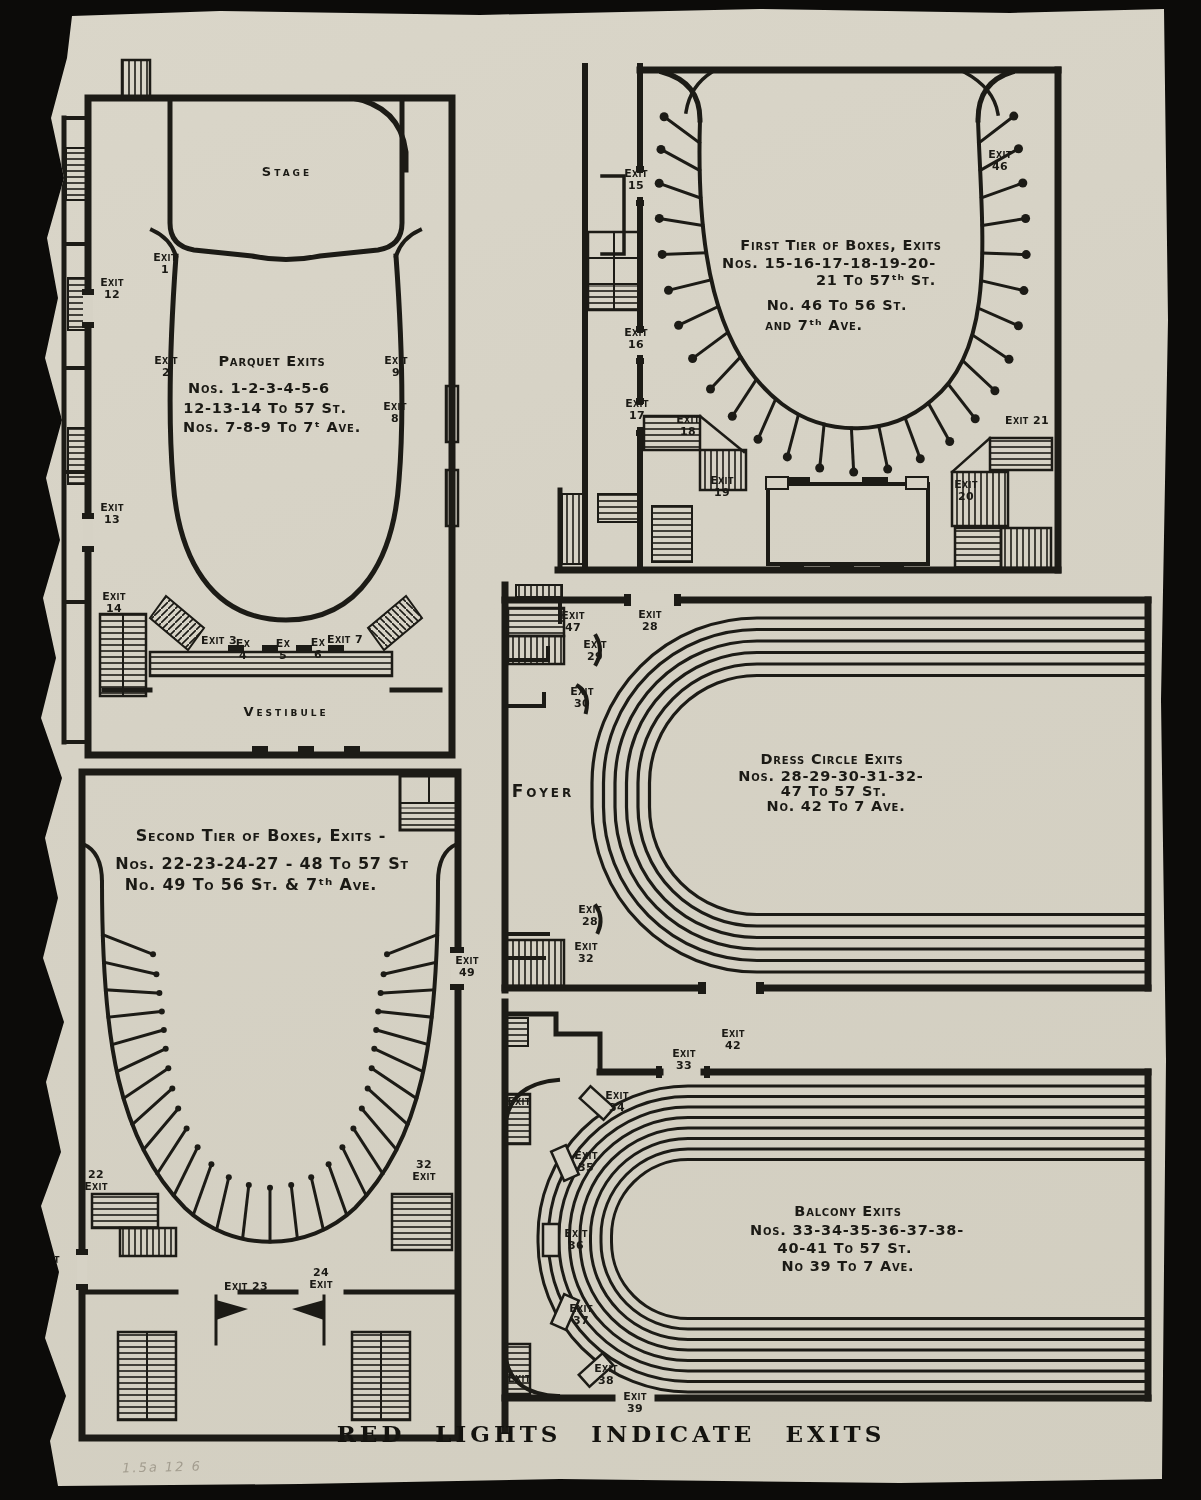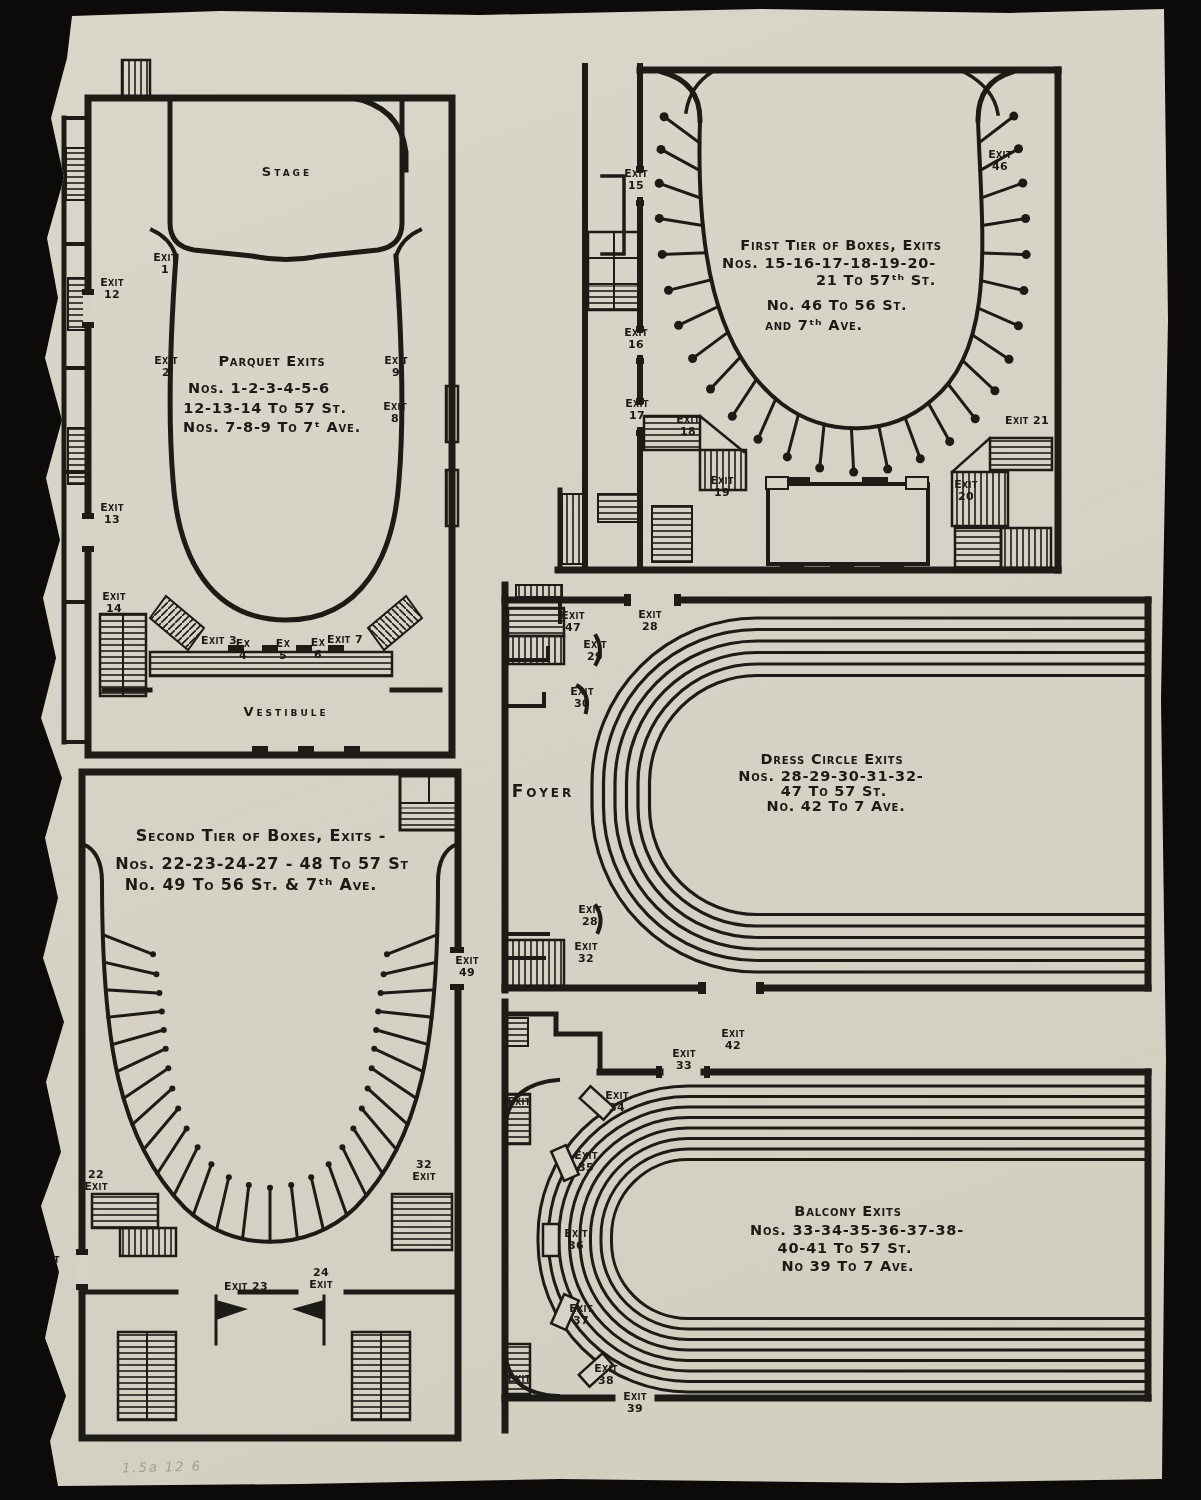--- a/index.html
+++ b/index.html
@@ -430,15 +430,16 @@
     <div class="lbl" style="left:576px;top:1240px;width:36px">Exit 36</div>
     <div class="lbl" style="left:581px;top:1315px;width:36px">Exit 37</div>
     <div class="lbl one" style="left:519px;top:1379px;">Exit</div>
     <div class="lbl" style="left:606px;top:1375px;width:36px">Exit 38</div>
     <div class="lbl" style="left:635px;top:1403px;width:36px">Exit 39</div>
     <div class="lbl tb" style="left:848px;top:1212px;">Balcony Exits</div>
     <div class="lbl tb" style="left:857px;top:1231px;">Nos. 33-34-35-36-37-38-</div>
     <div class="lbl tb" style="left:845px;top:1249px;">40-41 To 57 St.</div>
     <div class="lbl tb" style="left:848px;top:1267px;">No 39 To 7 Ave.</div>
 
+    <div id="caption">RED LIGHTS INDICATE EXITS</div>
     <div id="note">1.5a 12 6</div>
   </div>
 </div>
 
 </body></html>

